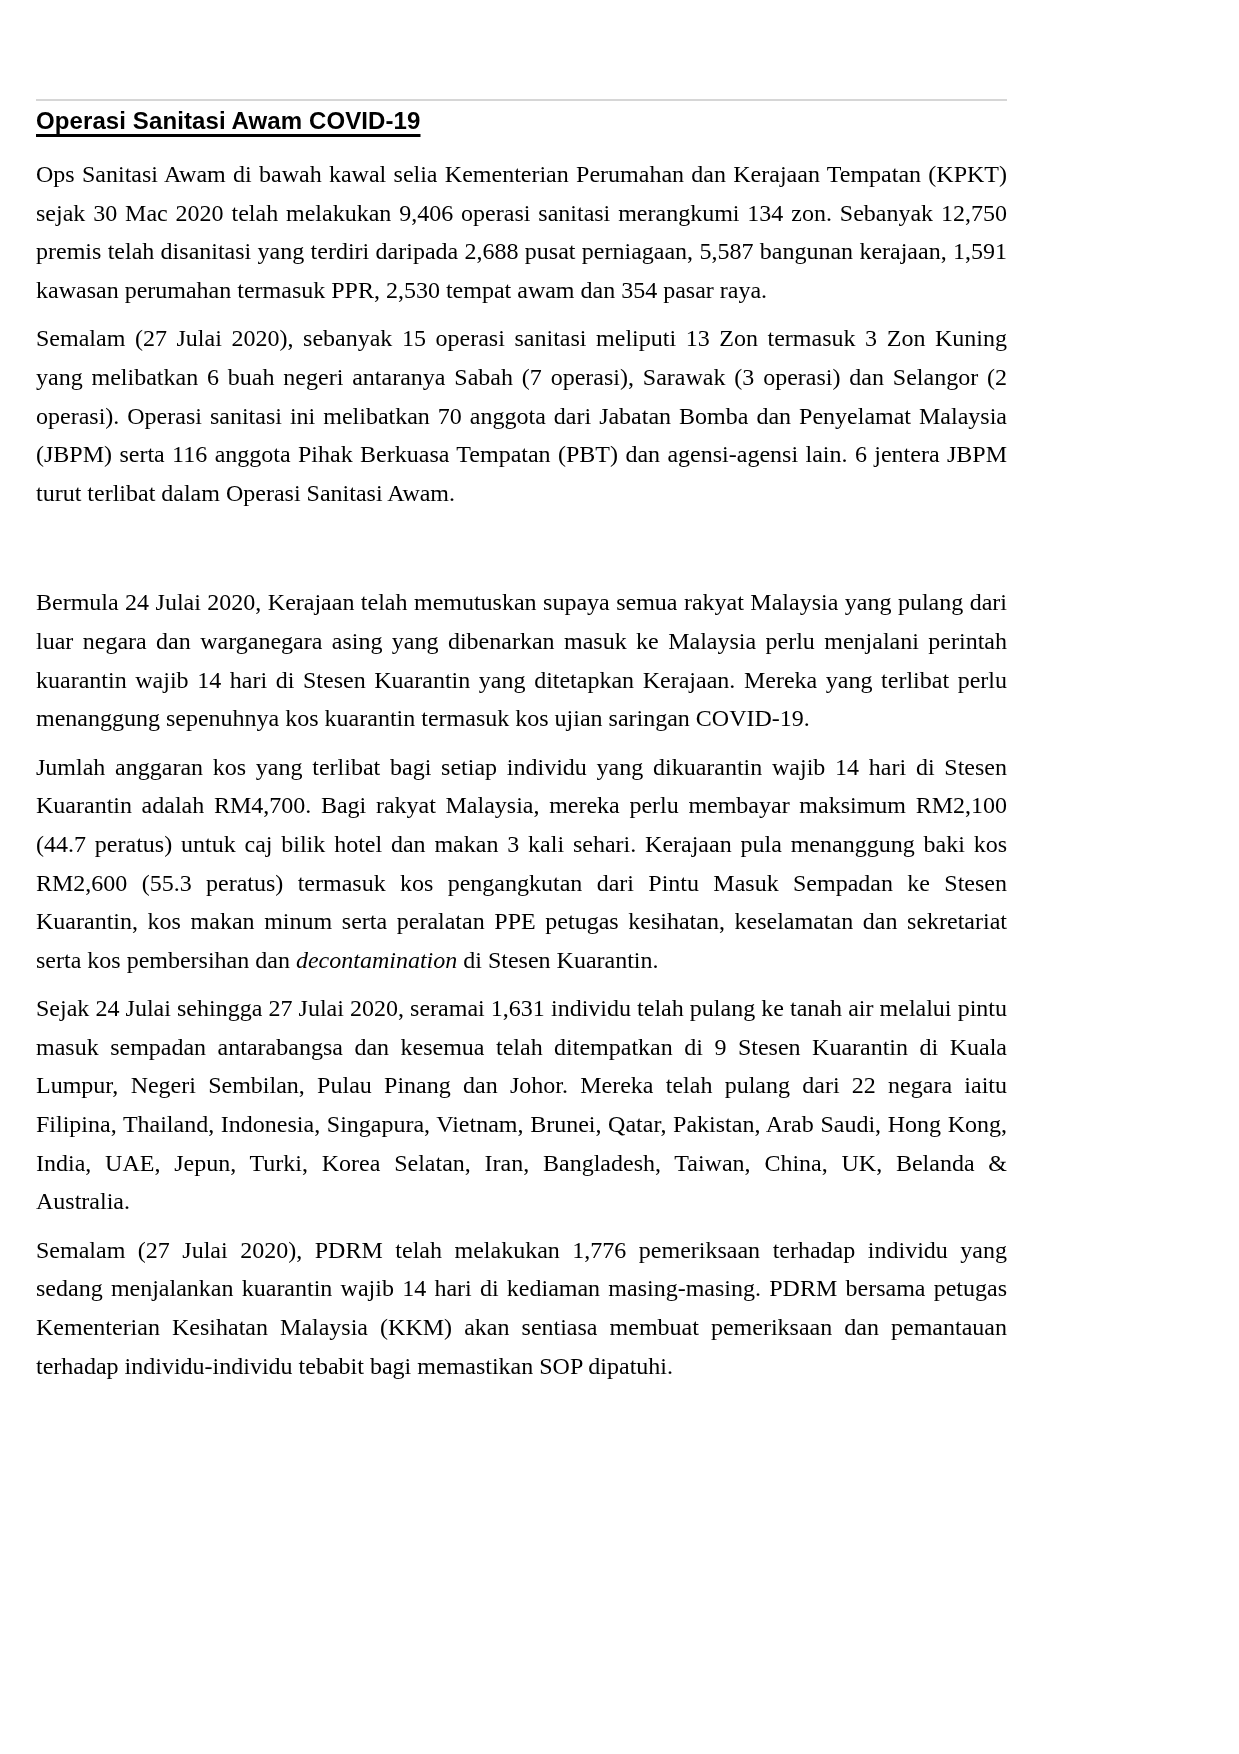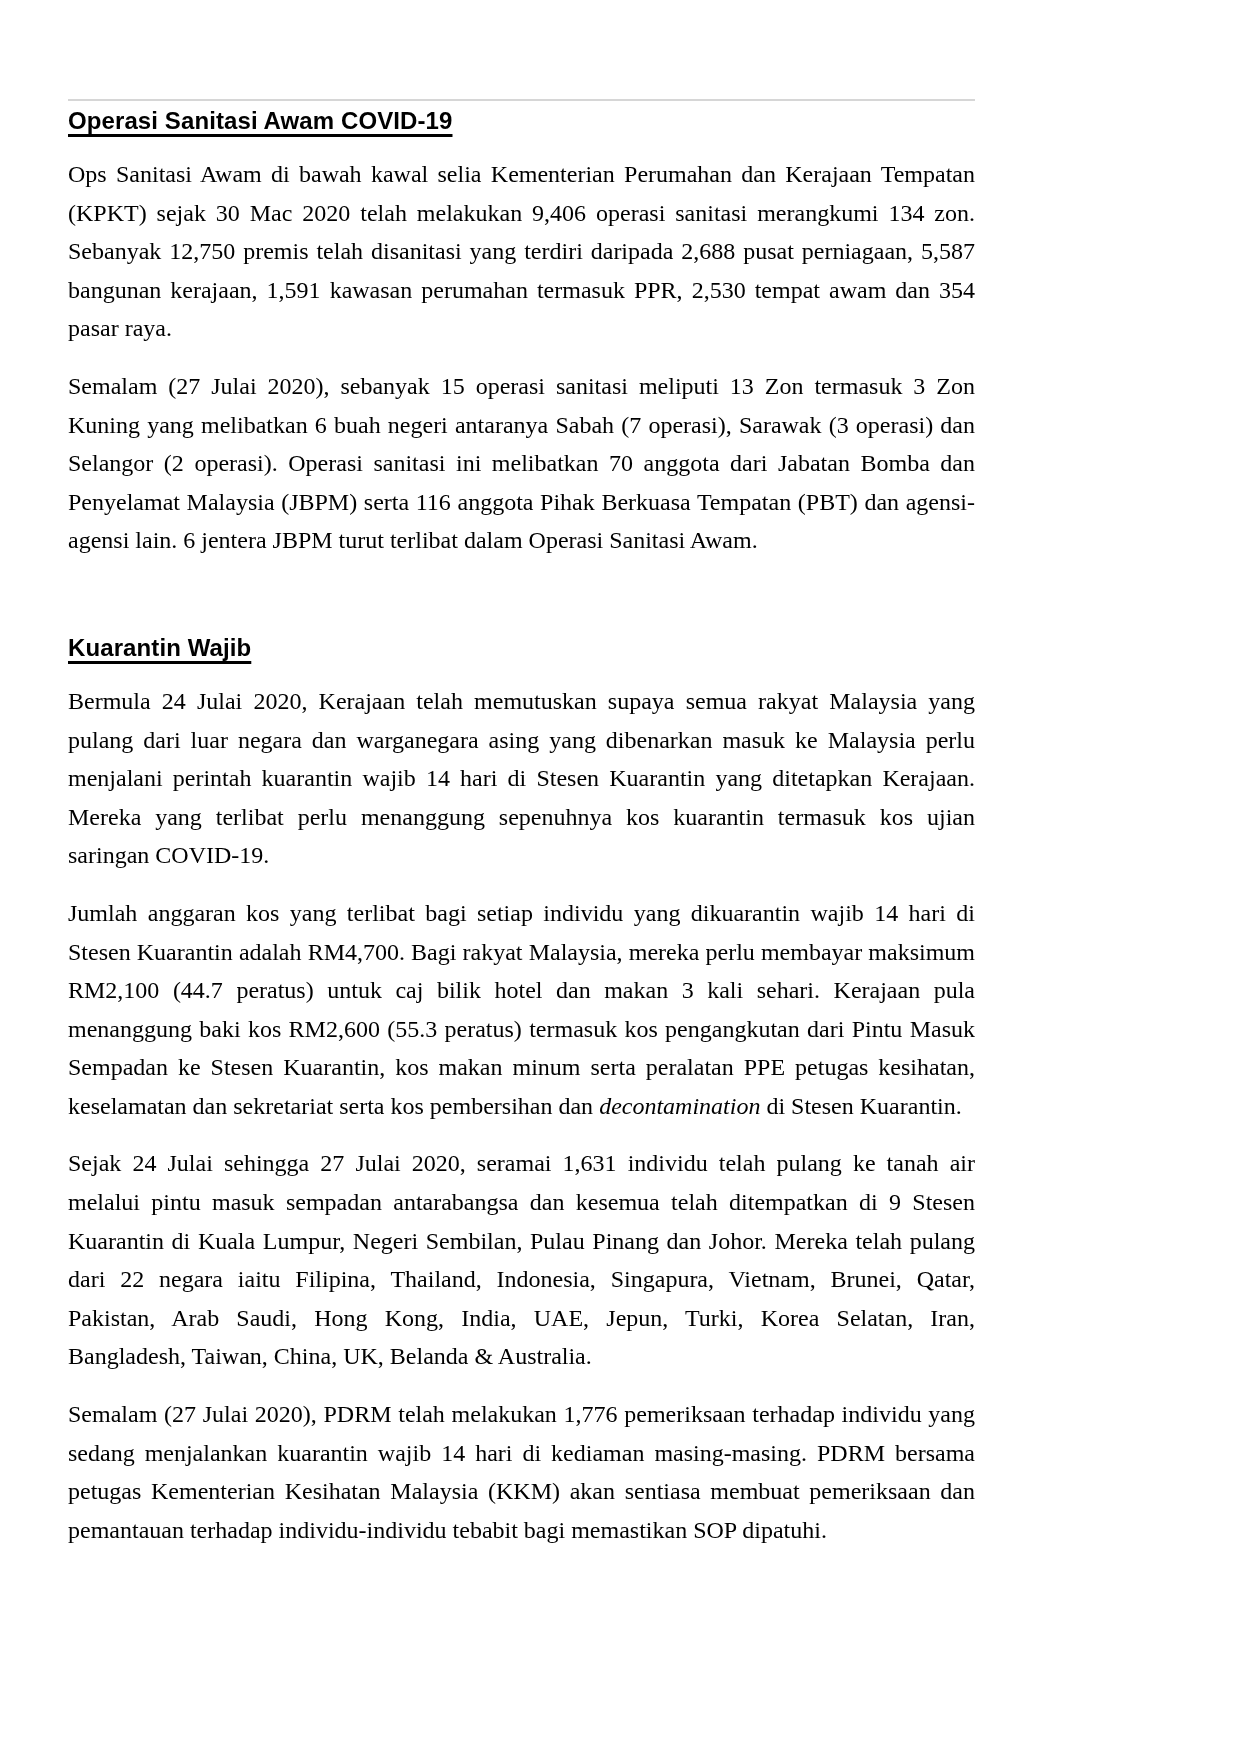--- a/index.html
+++ b/index.html
@@ -5,21 +5,21 @@
   html, body { margin: 0; padding: 0; }
   body {
     width: 1239px;
     height: 1754px;
     background: #ffffff;
     color: #000000;
     font-family: "Liberation Sans", sans-serif;
     overflow: hidden;
   }
   .page {
-    padding: 0 68px;
+    padding: 0 36px;
     box-sizing: border-box;
     width: 1043px;
   }
   .top-rule {
     height: 2px;
     background: #d6d6d6;
     margin-top: 99px;
   }
   h2.heading {
     font-size: 24px;
@@ -31,36 +31,35 @@
     text-underline-offset: 5px;
     letter-spacing: 0.1px;
   }
   p.para {
     font-size: 24px;
     line-height: 38.6px;
     margin: 17px 0 0 0;
     text-align: justify;
     font-family: Liberation Serif, serif;
   }
-  p.para + p.para { margin-top: 19px; }
+  p.para + p.para { margin-top: 10px; }
   section.doc-section + section.doc-section { margin-top: 71px; }
   em.ital { font-style: italic; }
 </style>
 </head>
 <body style="background: rgb(255, 255, 255); color: rgb(0, 0, 0);">
 
 <div class="page">
   <div class="top-rule" style="background: rgb(214, 214, 214);"></div>
   <main>
       <section class="doc-section">
         <h2 class="heading">Operasi Sanitasi Awam COVID-19</h2>
         <p class="para"><span>Ops Sanitasi Awam di bawah kawal selia Kementerian Perumahan dan Kerajaan Tempatan (KPKT) sejak 30 Mac 2020 telah melakukan 9,406 operasi sanitasi merangkumi 134 zon. Sebanyak 12,750 premis telah disanitasi yang terdiri daripada 2,688 pusat perniagaan, 5,587 bangunan kerajaan, 1,591 kawasan perumahan termasuk PPR, 2,530 tempat awam dan 354 pasar raya.</span></p>
         <p class="para"><span>Semalam (27 Julai 2020), sebanyak 15 operasi sanitasi meliputi 13 Zon termasuk 3 Zon Kuning yang melibatkan 6 buah negeri antaranya Sabah (7 operasi), Sarawak (3 operasi) dan Selangor (2 operasi). Operasi sanitasi ini melibatkan 70 anggota dari Jabatan Bomba dan Penyelamat Malaysia (JBPM) serta 116 anggota Pihak Berkuasa Tempatan (PBT) dan agensi-agensi lain. 6 jentera JBPM turut terlibat dalam Operasi Sanitasi Awam.</span></p>
       </section>
       <section class="doc-section">
-        <h2 class="heading">Kuarantin Wajib</h2>
         <p class="para"><span>Bermula 24 Julai 2020, Kerajaan telah memutuskan supaya semua rakyat Malaysia yang pulang dari luar negara dan warganegara asing yang dibenarkan masuk ke Malaysia perlu menjalani perintah kuarantin wajib 14 hari di Stesen Kuarantin yang ditetapkan Kerajaan. Mereka yang terlibat perlu menanggung sepenuhnya kos kuarantin termasuk kos ujian saringan COVID-19.</span></p>
         <p class="para"><span>Jumlah anggaran kos yang terlibat bagi setiap individu yang dikuarantin wajib 14 hari di Stesen Kuarantin adalah RM4,700. Bagi rakyat Malaysia, mereka perlu membayar maksimum RM2,100 (44.7 peratus) untuk caj bilik hotel dan makan 3 kali sehari. Kerajaan pula menanggung baki kos RM2,600 (55.3 peratus) termasuk kos pengangkutan dari Pintu Masuk Sempadan ke Stesen Kuarantin, kos makan minum serta peralatan PPE petugas kesihatan, keselamatan dan sekretariat serta kos pembersihan dan </span><em class="ital">decontamination</em><span> di Stesen Kuarantin.</span></p>
         <p class="para"><span>Sejak 24 Julai sehingga 27 Julai 2020, seramai 1,631 individu telah pulang ke tanah air melalui pintu masuk sempadan antarabangsa dan kesemua telah ditempatkan di 9 Stesen Kuarantin di Kuala Lumpur, Negeri Sembilan, Pulau Pinang dan Johor. Mereka telah pulang dari 22 negara iaitu Filipina, Thailand, Indonesia, Singapura, Vietnam, Brunei, Qatar, Pakistan, Arab Saudi, Hong Kong, India, UAE, Jepun, Turki, Korea Selatan, Iran, Bangladesh, Taiwan, China, UK, Belanda &amp; Australia.</span></p>
         <p class="para"><span>Semalam (27 Julai 2020), PDRM telah melakukan 1,776 pemeriksaan terhadap individu yang sedang menjalankan kuarantin wajib 14 hari di kediaman masing-masing. PDRM bersama petugas Kementerian Kesihatan Malaysia (KKM) akan sentiasa membuat pemeriksaan dan pemantauan terhadap individu-individu tebabit bagi memastikan SOP dipatuhi.</span></p>
       </section>
     </main>
 </div>
 
 </body></html>

